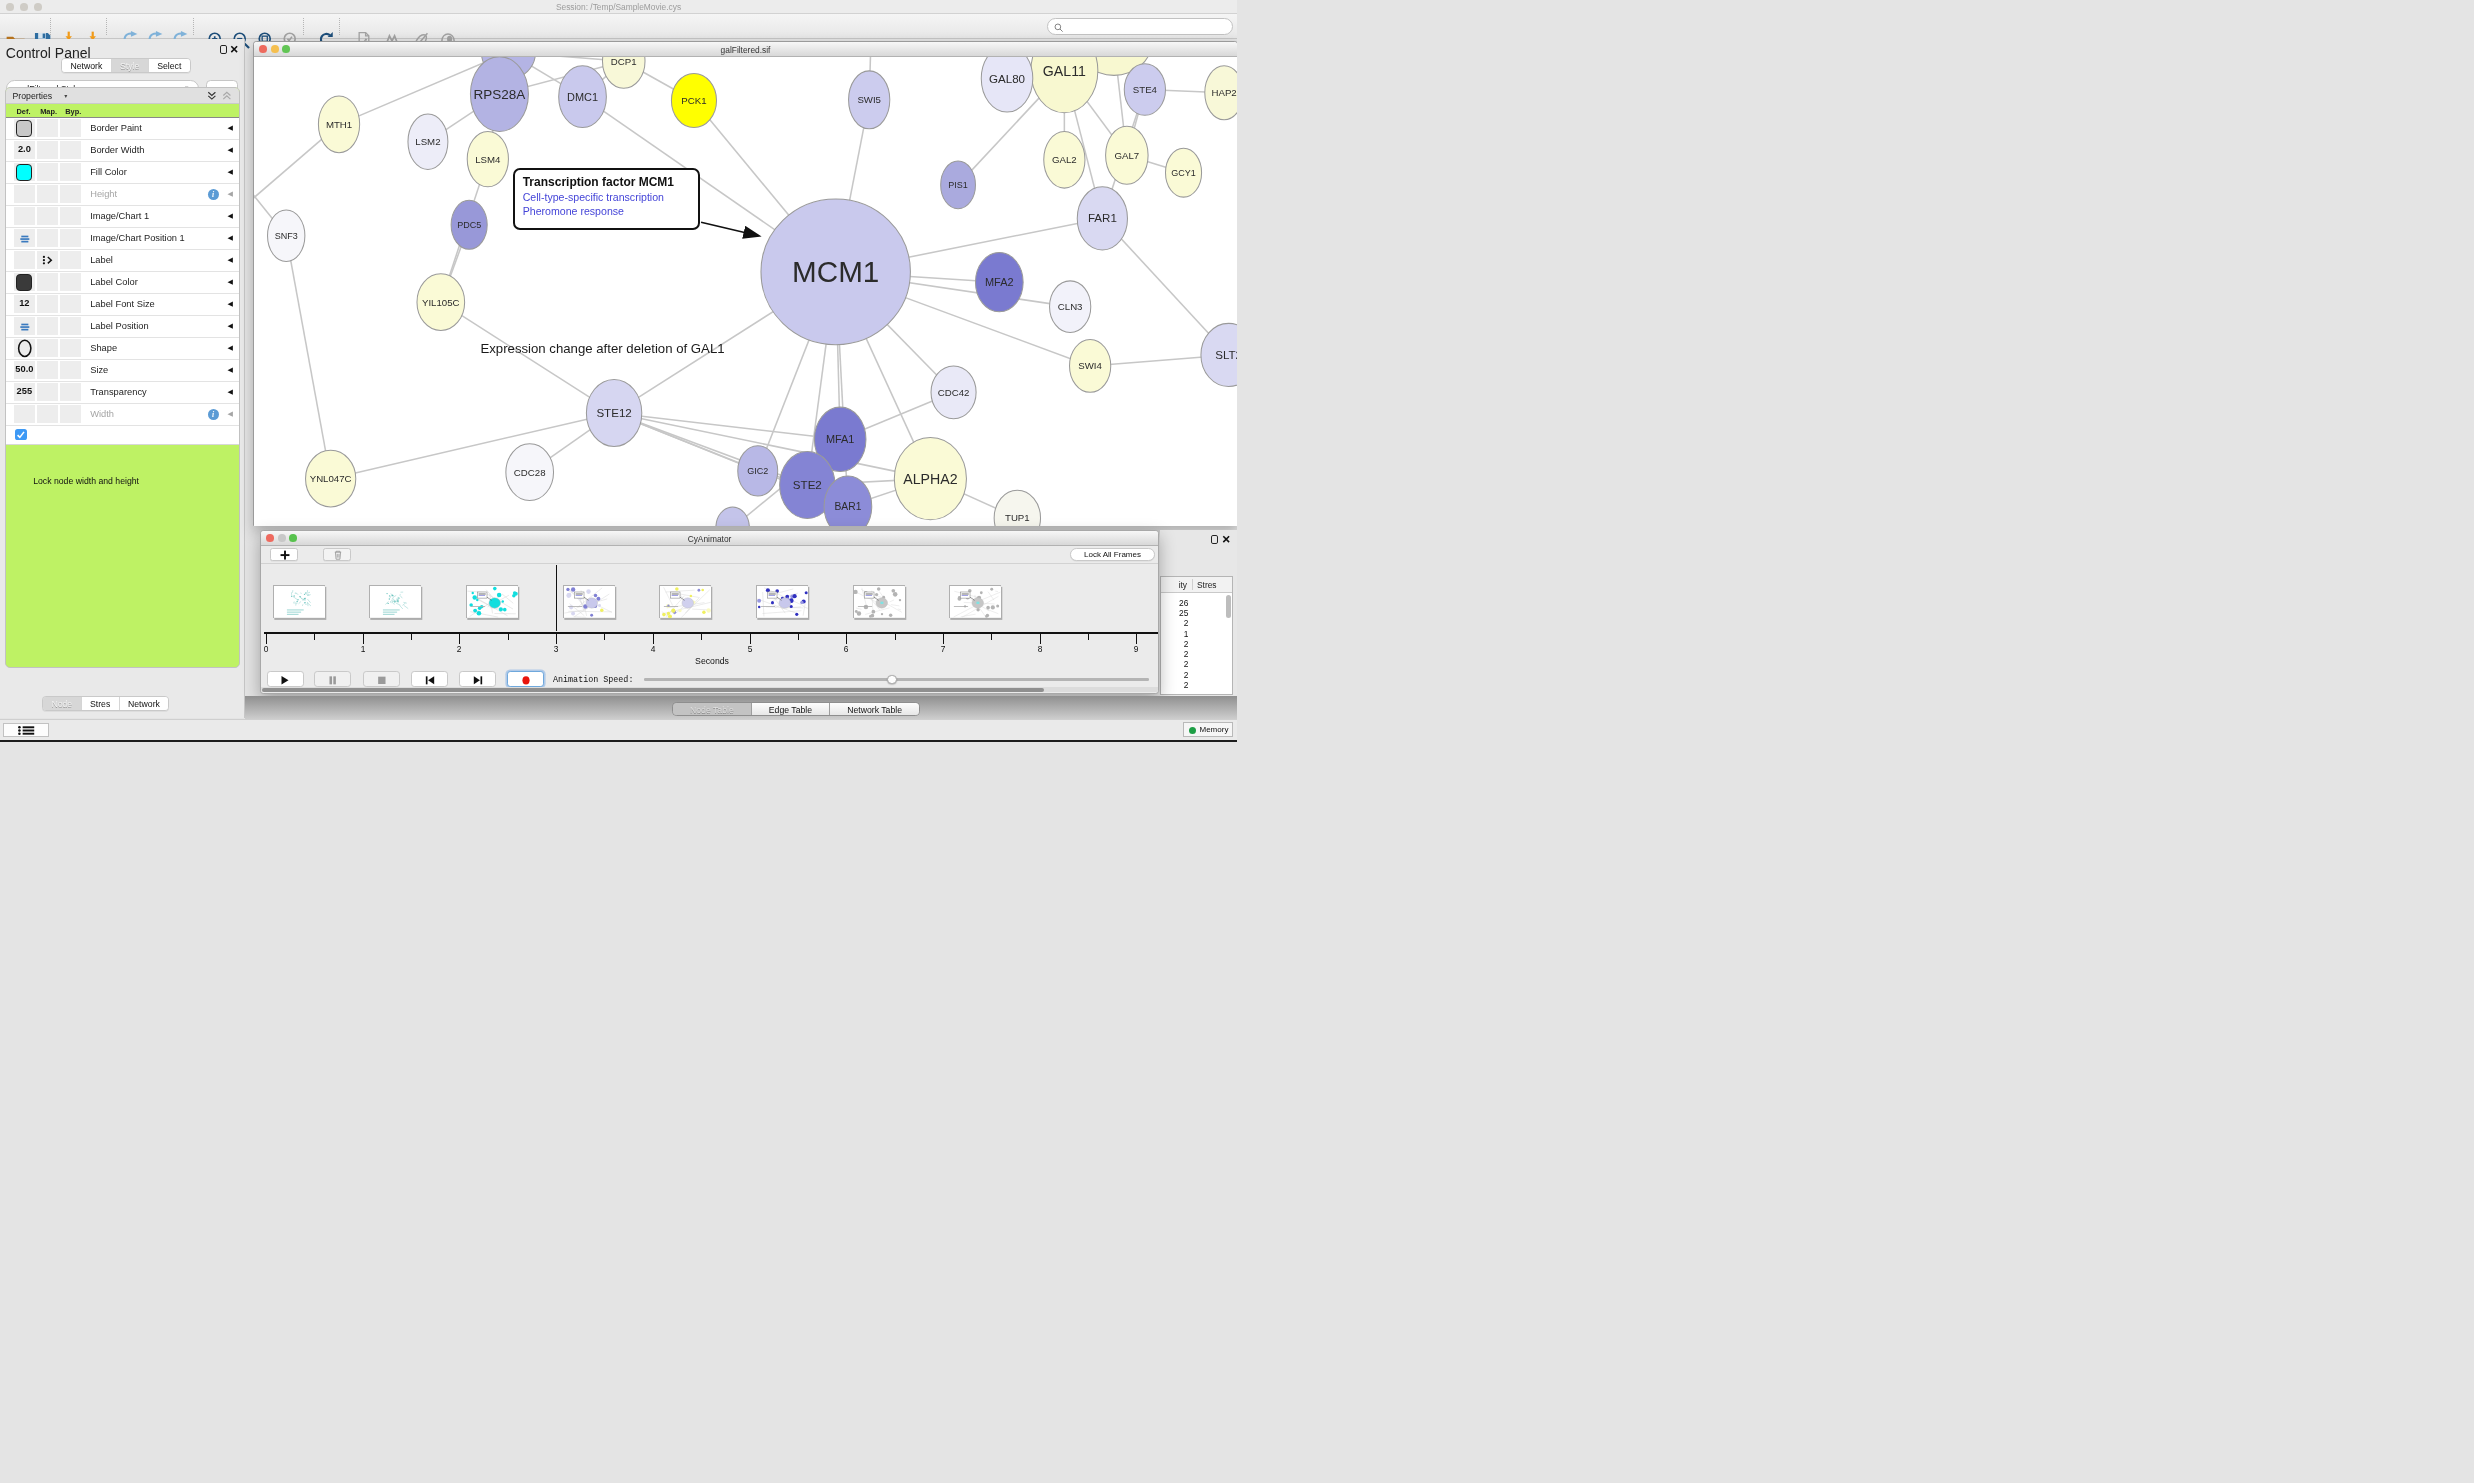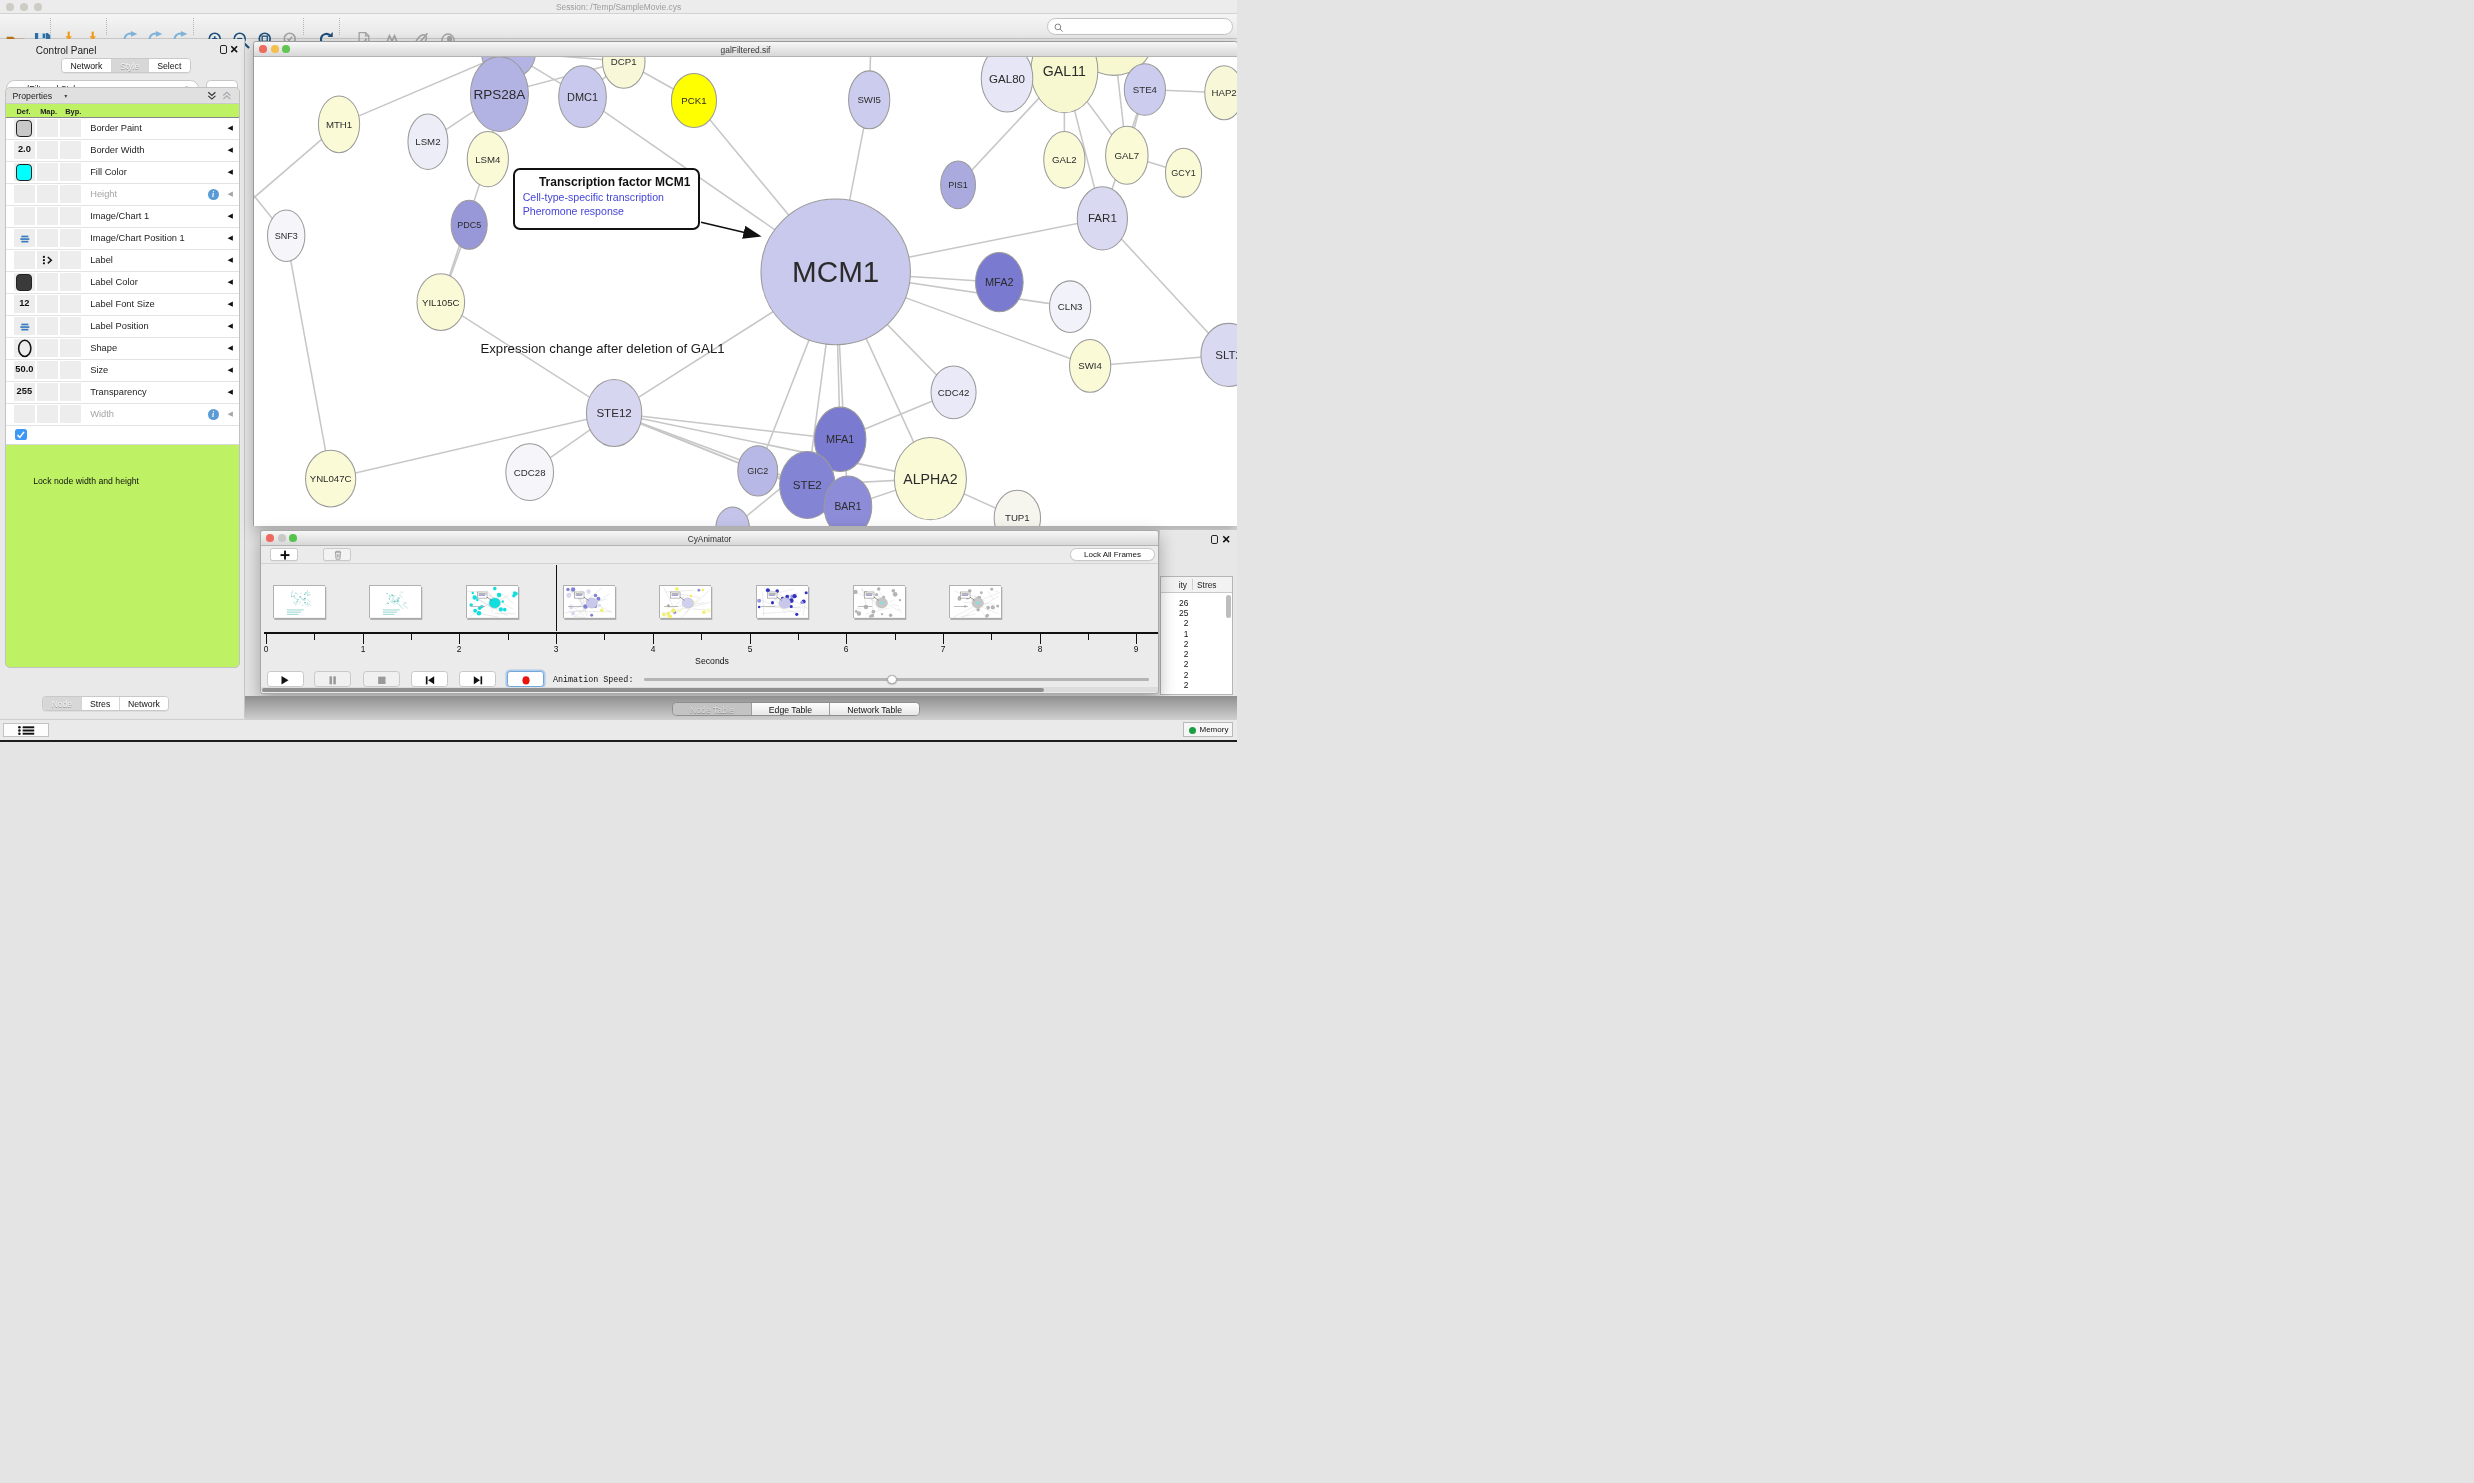--- a/index.html
+++ b/index.html
@@ -23,21 +23,21 @@
     border-left:0.6px dotted #b5b5b5; }
   #search-box { position:absolute; left:1047px; top:3.9px; width:186px; height:17px;
     background:#fff; border:0.6px solid #c2c2c2; border-radius:8.4px; }
   #search-box svg { position:absolute; left:5.8px; top:3.9px; }
   #search-input { position:absolute; left:18px; top:1.3px; width:161px; height:13px;
     border:none; outline:none; font-size:8.4px; background:transparent; }
 
   
   #control-panel { left:0; top:39px; width:245px; height:679px; background:#e9e9e9;
     border-right:0.6px solid #c6c6c6; }
-  #cp-title { position:absolute; left:5.8px; top:5.8px; font-size:10px; color:#222;margin-left:30px; }
+  #cp-title { position:absolute; left:5.8px; top:5.8px; font-size:14px; color:#222; }
   .win-float { position:absolute; top:6.4px; width:7px; height:8.4px;
     border:1px solid #222; border-radius:1.9px; }
   .win-close { position:absolute; top:5.8px; }
   #cp-tabs { position:absolute; left:61px; top:19.3px; height:15px; display:flex;
     border:0.6px solid #c9c9c9; border-radius:3.9px; overflow:hidden;
     box-shadow:0 0.6px 0.6px rgba(0,0,0,.08); }
   .cp-tab { padding:1.9px 8.4px 0 8.4px; font-size:8.7px; background:#fff; color:#111;
     border-right:0.6px solid #d5d5d5; }
   .cp-tab:last-child { border-right:none; }
   .cp-tab.selected { background:#d7d7d7; color:#f3f3f3;
@@ -89,21 +89,21 @@
     box-shadow:0 5.2px 14px rgba(0,0,0,.25); }
   .wtitle { position:absolute; left:0; top:0; right:0; height:15px;
     background:linear-gradient(#f7f7f7,#d8d8d8); border-bottom:0.6px solid #b2b2b2;
     border-radius:3.2px 3.2px 0 0; }
   .wtitle .label { position:absolute; left:0; right:0; top:2.6px; text-align:center;
     font-size:8.4px; color:#333; }
   #net-content { position:absolute; left:0; top:15px; width:983px; height:469px;
     overflow:hidden; background:#fff; }
   #annotation { position:absolute; left:259px; top:111px; width:187px; height:62px;
     background:#fff; border:2.3px solid #111; border-radius:7px; padding:5.2px 7.7px; }
-  #annotation .a-title { font-size:12px; font-weight:bold; color:#111;text-align:right; }
+  #annotation .a-title { font-size:12px; font-weight:bold; color:#111; }
   #annotation .a-link { font-size:10.6px; color:#4545d8; margin-top:1.9px; }
   #net-caption { position:absolute; left:193px; top:284px; width:311px; text-align:center;
     font-size:13.2px; color:#1a1a1a; }
 
   
   #right-panel { left:1160px; top:530px; width:77px; height:166px; background:#e7e7e7; }
   #rp-table { position:absolute; left:0; top:46px; width:73px; height:119px;
     background:#fff; border:0.6px solid #b5b5b5; }
   #rp-header { position:absolute; left:0; top:0; right:0; height:15.5px; background:#f2f2f2;
     border-bottom:0.6px solid #c9c9c9; font-size:8.4px; color:#222; }

